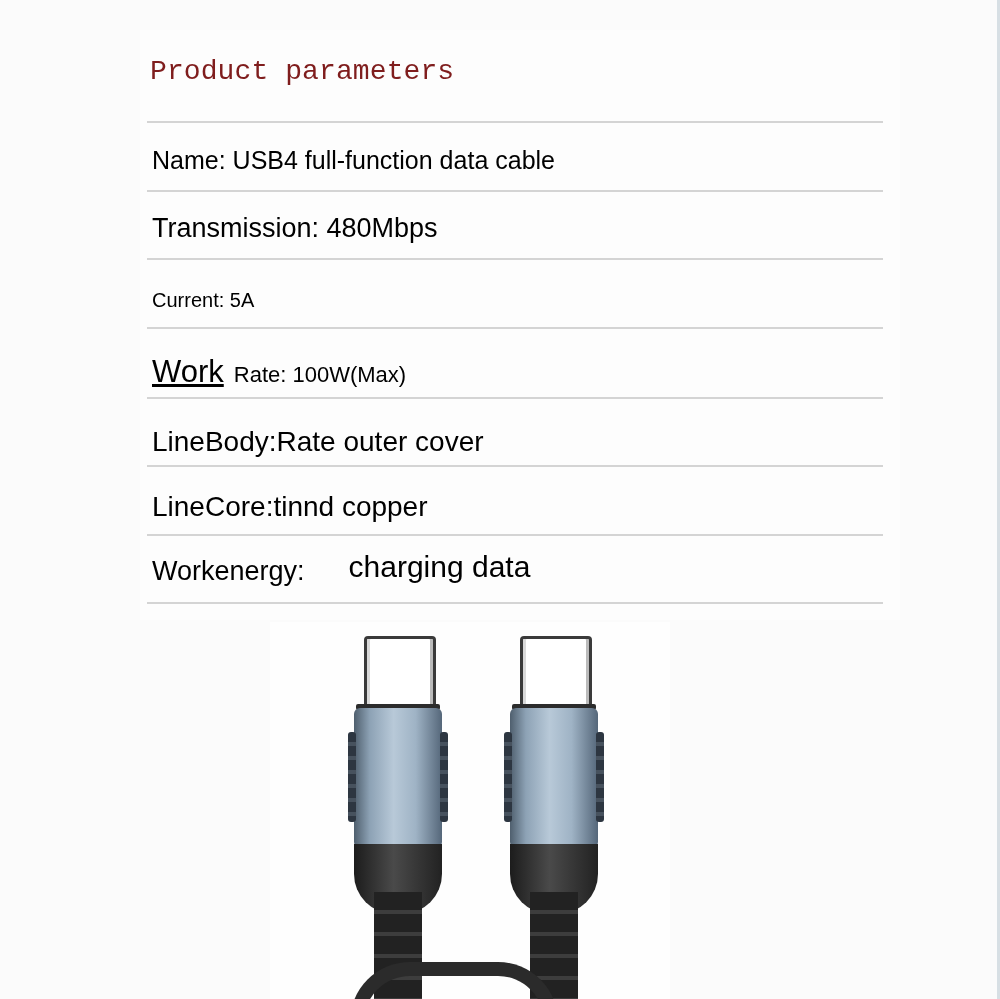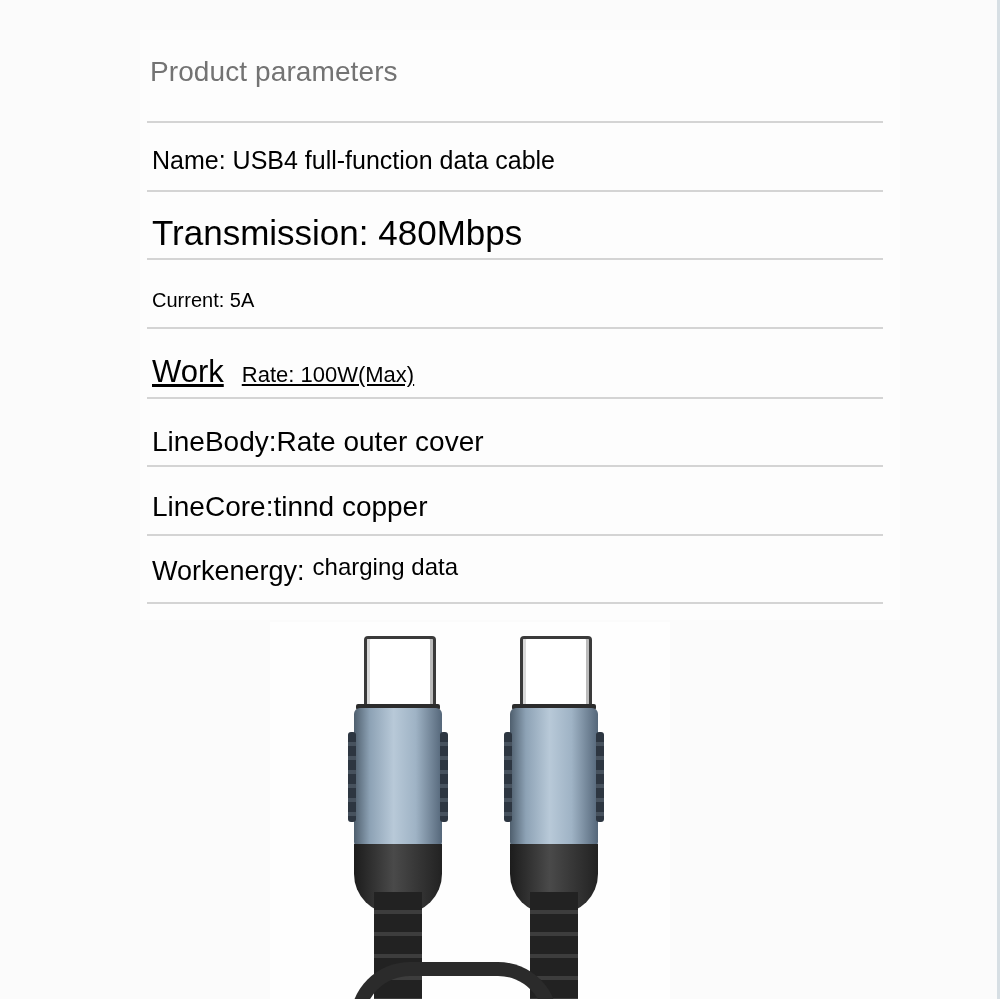--- a/index.html
+++ b/index.html
@@ -4,34 +4,34 @@
 <style>
   html, body { margin:0; padding:0; }
   body {
     width:1000px; height:999px; overflow:hidden; position:relative;
     background:#fbfbfb;
     font-family:"Liberation Sans", sans-serif;
     color:#1e1e1e;
   }
   .panel-bg { position:absolute; left:140px; top:30px; width:760px; height:590px; background:#fdfdfd; }
   .edge-strip { position:absolute; right:0; top:0; width:3px; height:999px; background:#d7dfe4; }
-  .title { position:absolute; left:150px; top:56px; font-size:28px; color:#737373; letter-spacing:0.1px; }
+  .title { position:absolute; left:150px; top:56px; font-size:28px; color:#7f1d1d; letter-spacing:0.1px;font-family:Liberation Mono, monospace; }
   .rule { position:absolute; left:147px; width:736px; height:2px; background:#d4d4d4; }
   .row { position:absolute; left:152px; color:#000000; white-space:nowrap; }
   .r-name { top:146px; font-size:25px; }
-  .r-trans { top:213px; font-size:35px; }
+  .r-trans { top:213px; font-size:27px; }
   .r-current { top:289px; font-size:20px; }
   .r-work { top:354px; }
   .r-work .big { font-size:31px;text-decoration:underline; }
-  .r-work .small { font-size:22px; margin-left:18px;text-decoration:underline; }
+  .r-work .small { font-size:22px; margin-left:10px; }
   .r-body { top:426px; font-size:28px; }
   .r-core { top:491px; font-size:28px;text-align:center; }
-  .r-energy { top:546px; display:flex; align-items:center; }
+  .r-energy { top:546px; display:flex; align-items:center;gap:28px; }
   .r-energy .lbl { font-size:27px; margin-top:10px; }
-  .r-energy .val { font-size:24px; line-height:27px; margin-left:8px; }
+  .r-energy .val { font-size:30px; line-height:27px; margin-left:16px; }
 
   .product { position:absolute; left:270px; top:622px; width:400px; height:377px; background:#fefefe; }
   .plug { position:absolute; }
   .tip { position:absolute; width:66px; height:68px; border:3px solid #3a3a3a; border-bottom:none; border-radius:4px 4px 0 0; background:#ffffff; box-shadow: inset -3px 0 0 #bbb, inset 3px 0 0 #d9d9d9; }
   .collar { position:absolute; width:84px; height:6px; background:#2c2c2c; border-radius:2px; }
   .shell { position:absolute; width:88px; height:140px; border-radius:6px;
     background:linear-gradient(90deg,#4f5f6e 0%,#8da2b5 18%,#b8c9d8 45%,#9fb3c5 70%,#55677a 100%); }
   .grip { position:absolute; width:8px; height:90px; background:repeating-linear-gradient(180deg,#2d3641 0 10px,#47525e 10px 14px); border-radius:3px; }
   .boot { position:absolute; width:88px; height:70px; background:linear-gradient(90deg,#1c1c1c,#4a4a4a 45%,#222); border-radius:0 0 40px 40px; }
   .neck { position:absolute; width:48px; height:120px; background:repeating-linear-gradient(180deg,#222 0 18px,#3d3d3d 18px 22px); }

